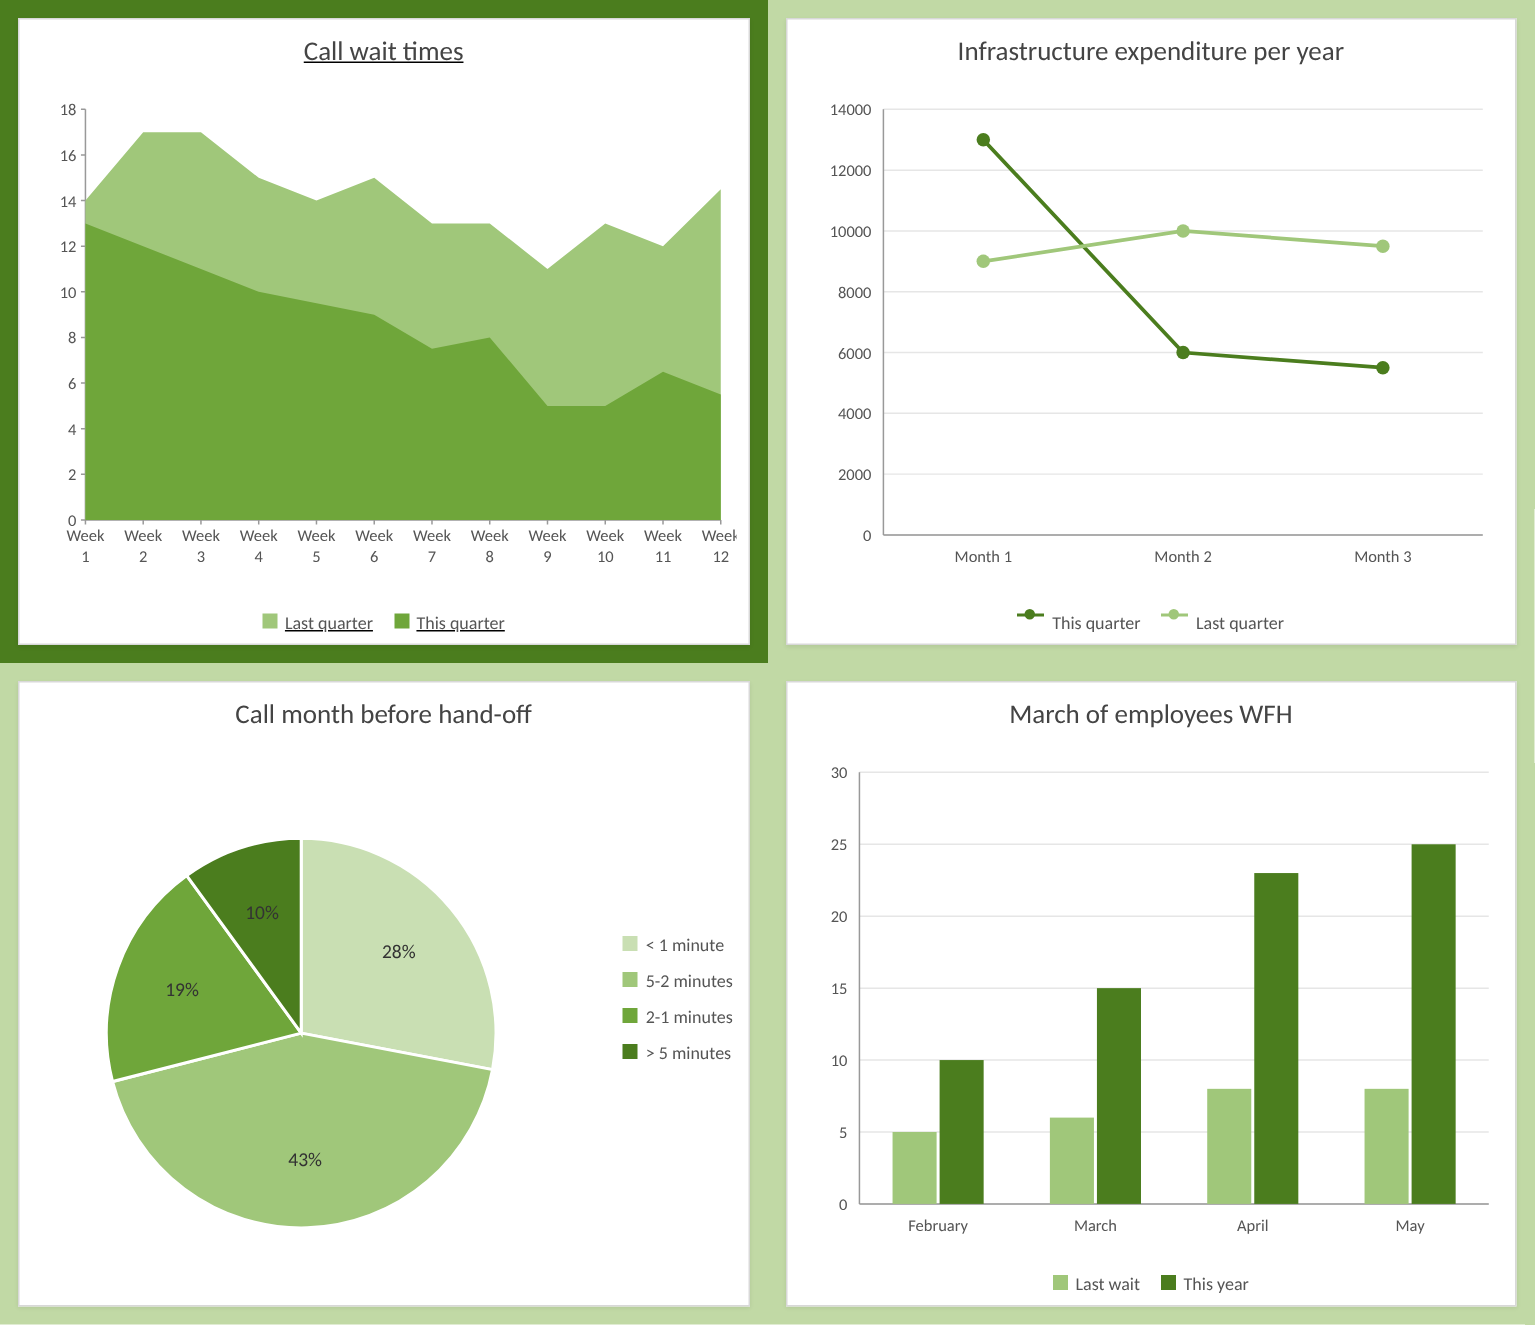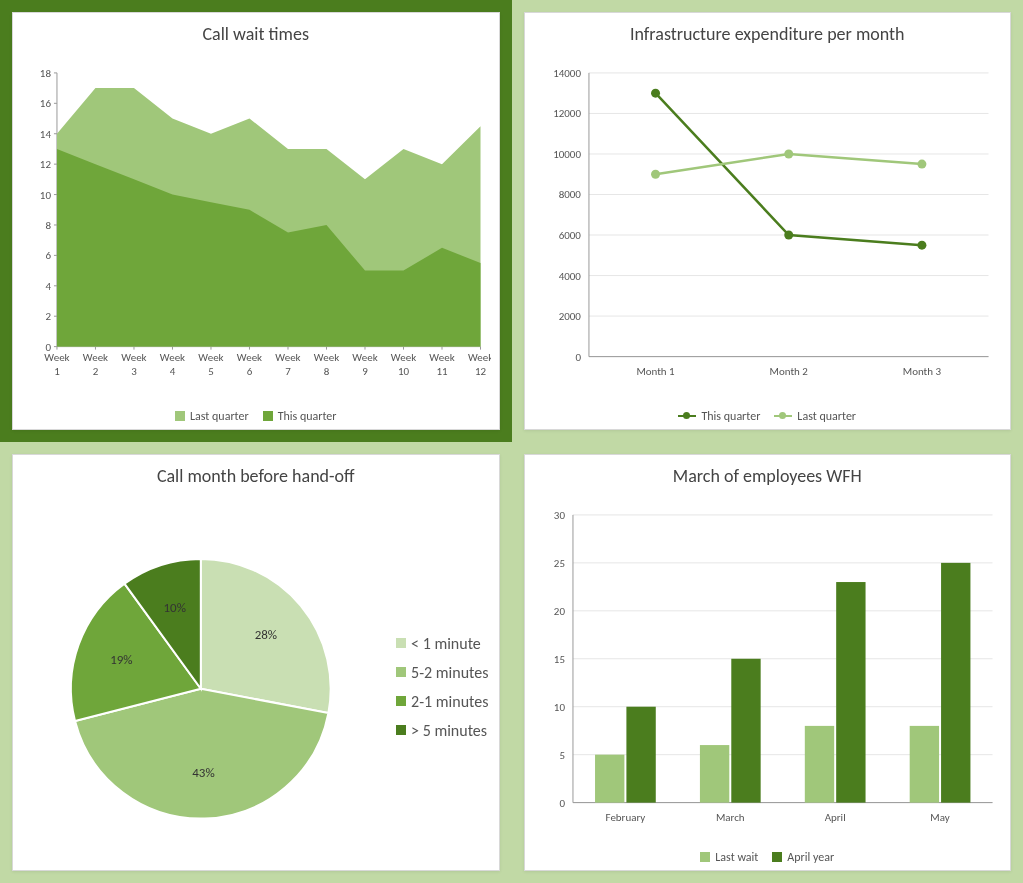--- a/index.html
+++ b/index.html
@@ -26,61 +26,61 @@
   .panel-inner {
     background: #fff;
     width: 100%;
     height: 100%;
     border: 1px solid #d8d8d8;
     box-shadow: 0 1px 3px rgba(0,0,0,0.08);
     display: flex;
     flex-direction: column;
     padding: 6px 8px 4px 8px;
   }
-  .p1 { background: #4b7d1e; } 
+  .p1 { background: #4b7d1e; text-decoration: underline; } 
   .p2, .p3, .p4 { background: #c1d9a5; }
   h3 {
     font-weight: 400;
     font-size: 18px;
     color: #444;
     margin: 4px 0 4px 0;
     text-align: center;
   }
   .chart-body {
     flex: 1 1 auto;
     position: relative;
   }
   .legend {
     display: flex;
     justify-content: center;
     gap: 14px;
     font-size: 12px;
     color: #555;
     padding: 4px 0 2px 0;
   }
-  .legend-item { display: inline-flex; align-items: center; gap: 5px; }
+  .legend-item { display: inline-flex; gap: 5px; }
   .swatch {
     display: inline-block;
     width: 10px; height: 10px;
   }
   .swatch.sq { }
   .swatch.line { height: 2px; width: 18px; position: relative; }
   .swatch.line::after {
     content: '';
     position: absolute;
     width: 7px; height: 7px;
     border-radius: 50%;
     left: 5px; top: -3px;
   }
   
   .pie-legend {
     position: absolute;
     right: 2px;
-    top: 133px;
-    font-size: 16px;
+    top: 123px;
+    font-size: 12px;
     color: #555;
   }
   .pie-legend .legend-item {
     display: flex;
     margin: 10px 0;
   }
 </style>
 </head>
 <body>
 
@@ -159,21 +159,21 @@
           <span class="legend-item">
             <span class="swatch sq" style="background:#6fa63a"></span>
             <span>This quarter</span>
           </span>
         </div>
     </div>
   </div>
 
   <div class="panel p2">
     <div class="panel-inner">
-      <h3>Infrastructure expenditure per month</h3>
+      <h3>Infrastructure expenditure per year</h3>
       <div class="chart-body" id="line-chart"><svg viewBox="0 0 470 320" width="100%" height="100%">
             <text x="48" y="294" font-size="11" fill="#555" text-anchor="end" font-family="Segoe UI, Calibri, Arial">0</text>
             <line x1="56" x2="456" y1="290" y2="290" stroke="#e6e6e6"></line>
             <text x="48" y="253.42857142857144" font-size="11" fill="#555" text-anchor="end" font-family="Segoe UI, Calibri, Arial">2000</text>
             <line x1="56" x2="456" y1="249.42857142857144" y2="249.42857142857144" stroke="#e6e6e6"></line>
             <text x="48" y="212.85714285714286" font-size="11" fill="#555" text-anchor="end" font-family="Segoe UI, Calibri, Arial">4000</text>
             <line x1="56" x2="456" y1="208.85714285714286" y2="208.85714285714286" stroke="#e6e6e6"></line>
             <text x="48" y="172.28571428571428" font-size="11" fill="#555" text-anchor="end" font-family="Segoe UI, Calibri, Arial">6000</text>
             <line x1="56" x2="456" y1="168.28571428571428" y2="168.28571428571428" stroke="#e6e6e6"></line>
             <text x="48" y="131.71428571428572" font-size="11" fill="#555" text-anchor="end" font-family="Segoe UI, Calibri, Arial">8000</text>
@@ -281,19 +281,19 @@
             <rect x="377.1" y="217.20000000000002" width="29.400000000000002" height="76.79999999999998" fill="#a0c77a"></rect>
             <rect x="408.5" y="53.999999999999986" width="29.400000000000002" height="240" fill="#4b7d1e"></rect>
           </svg></div>
       <div class="legend" id="bar-legend">
           <span class="legend-item">
             <span class="swatch sq" style="background:#a0c77a"></span>
             <span>Last wait</span>
           </span>
           <span class="legend-item">
             <span class="swatch sq" style="background:#4b7d1e"></span>
-            <span>April year</span>
+            <span>This year</span>
           </span>
         </div>
     </div>
   </div>
 
 </div>
 
 </body></html>

